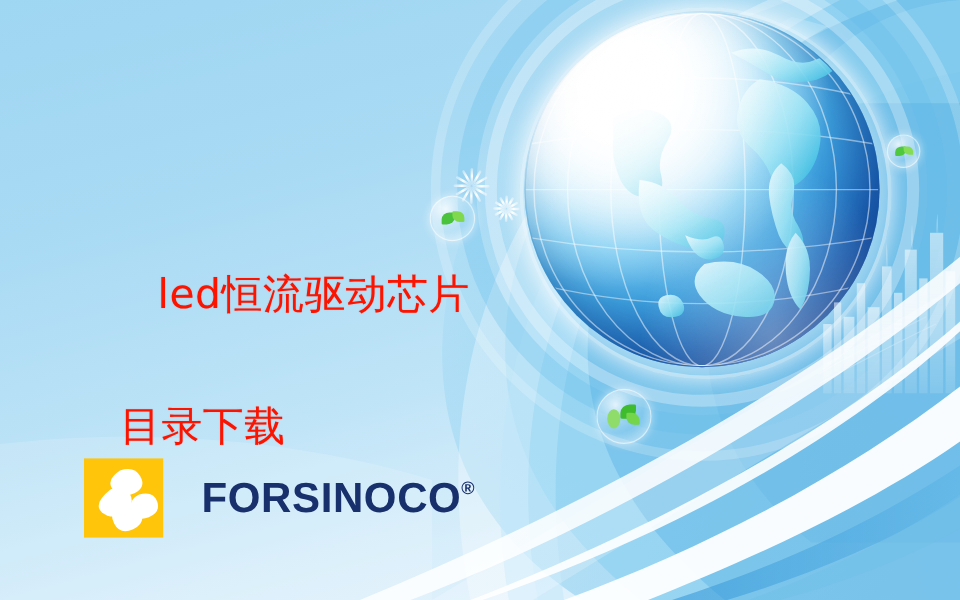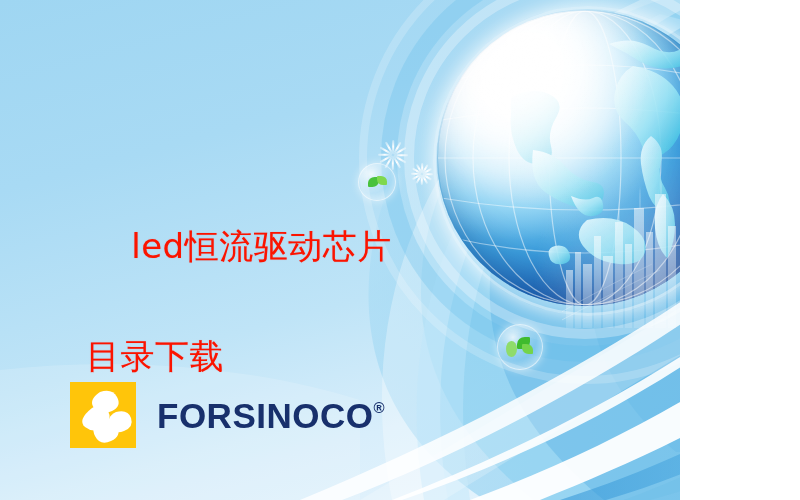--- a/index.html
+++ b/index.html
@@ -1,20 +1,20 @@
 <!DOCTYPE html>
 <html><head>
 <meta charset="utf-8">
 <style>
   html,body{margin:0;padding:0;background:#fff;}
   body{font-family:"Liberation Sans","DejaVu Sans",sans-serif;}
 
   #banner{
     position:relative;
-    width:680px;height:500px;
+    width:800px;height:500px;
     overflow:hidden;
     background:linear-gradient(165deg,#9fd6f2 0%,#a8daf4 28%,#bfe4f7 58%,#d8eefb 78%,#e9f5fd 100%);
   }
 
   
   .layer{position:absolute;pointer-events:none;}
 
   
   #globe{
     position:absolute;
@@ -64,26 +64,26 @@
   #headline{
     position:absolute;left:86px;top:164px;
     color:#fb1400;
     font-size:34px;
     line-height:1.62;
     font-family:"DejaVu Sans","Liberation Sans",sans-serif;
     letter-spacing:.5px;
     white-space:pre;
     text-shadow:0 0 1px rgba(251,20,0,.35);
   }
-  #headline .l2{display:block;}
+  #headline .l2{display:block;margin-left:14px;}
 
   
   #logo{
     position:absolute;left:70px;top:382px;
-    display:flex;align-items:center;gap:21px;
+    display:flex;align-items:center;gap:32px;
   }
   #logo-mark{
     position:relative;
     width:66px;height:66px;
     background:#ffc50a;
     flex:0 0 auto;
   }
   #logo-text{display:flex;flex-direction:column;line-height:1;}
   #logo-word{
     display:flex;align-items:flex-start;

